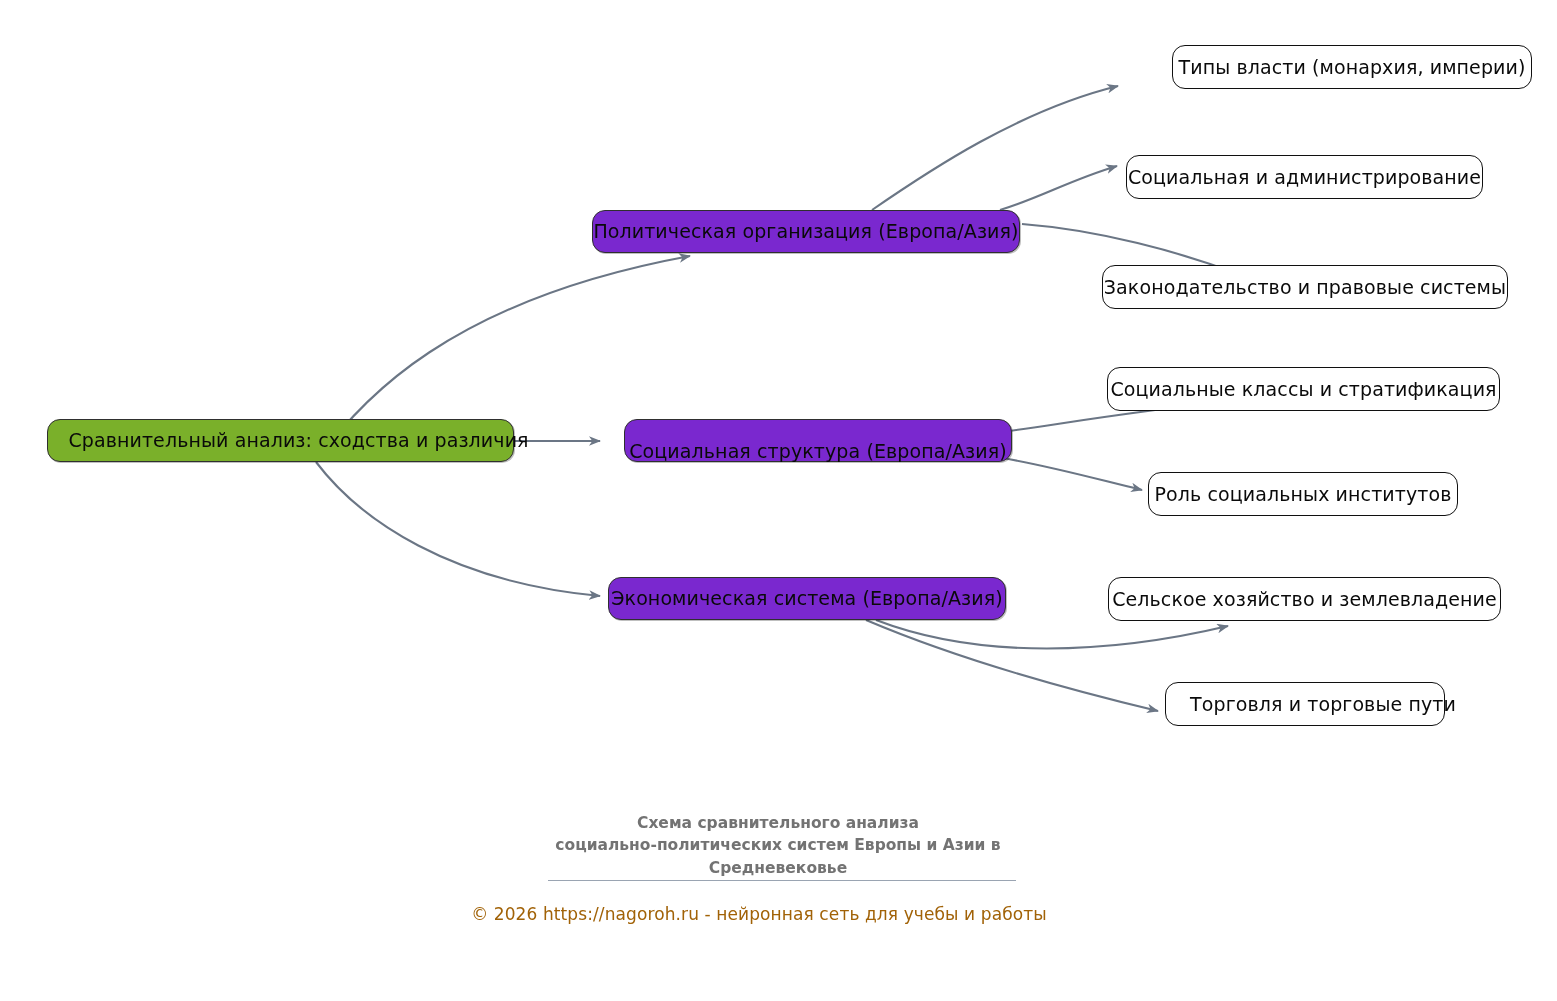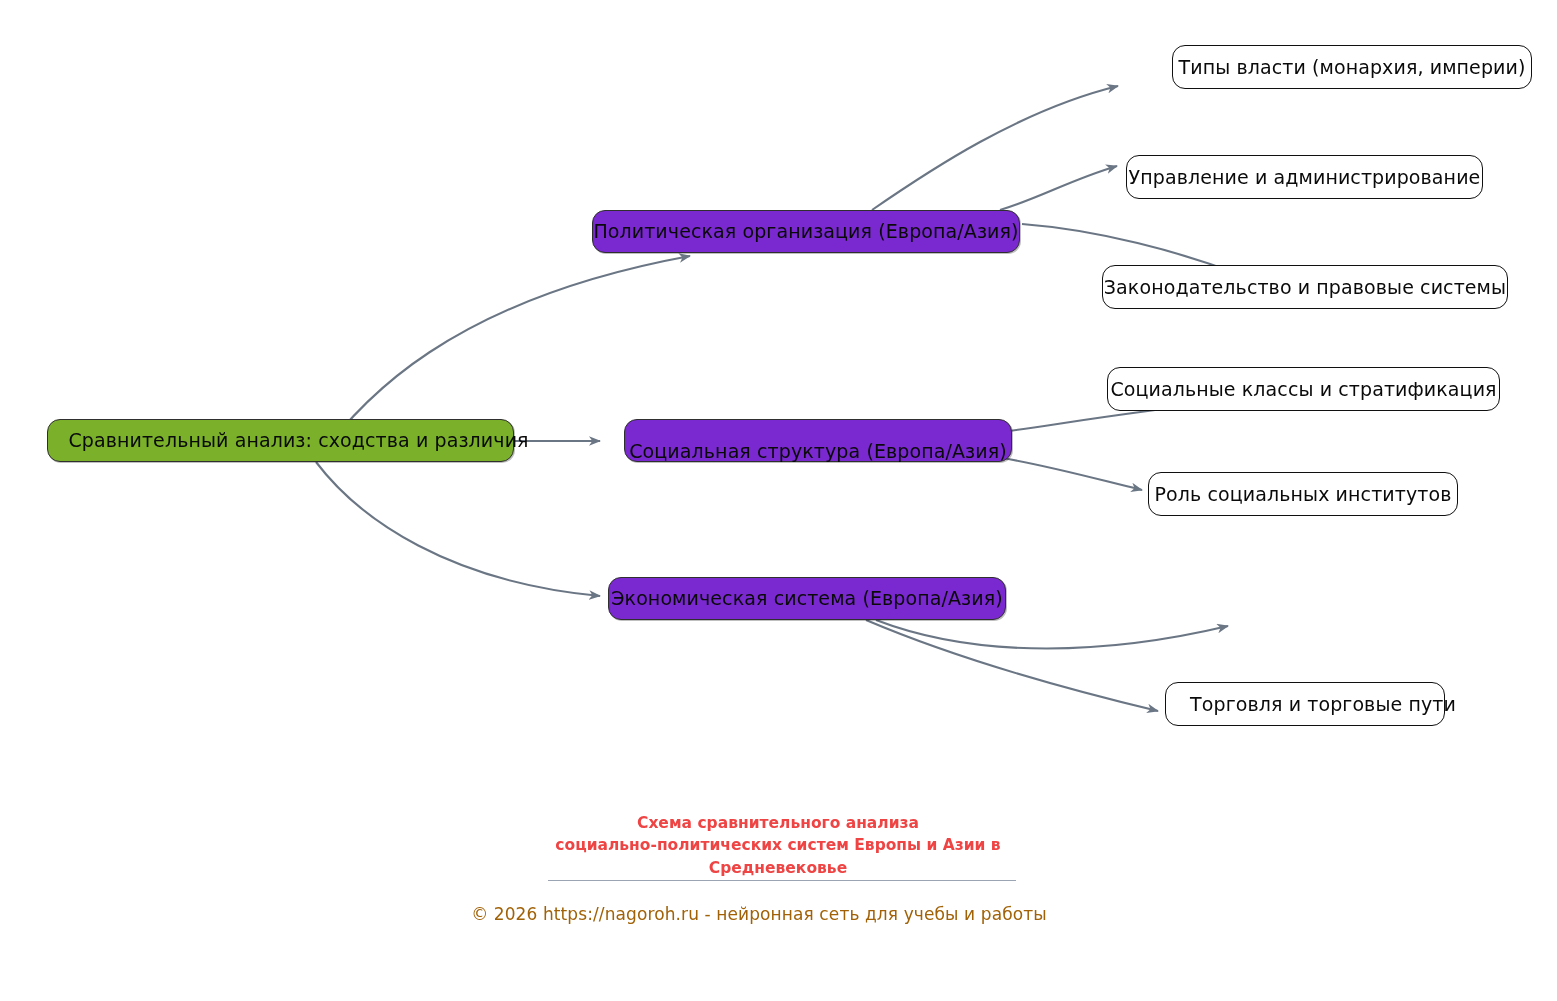--- a/index.html
+++ b/index.html
@@ -58,21 +58,21 @@
   }
   .node.leaf {
     background: #ffffff;
     border: 1.7px solid #101010;
     border-radius: 13px;
   }
   .caption {
     position: absolute;
     z-index: 4;
     text-align: center;
-    color: #ef4444;
+    color: #737373;
   }
   #caption-title {
     left: 428px;
     top: 812px;
     width: 700px;
     font-size: 15.5px;
     font-weight: bold;
     line-height: 1.45;
     font-family: "DejaVu Sans", sans-serif;
   }
@@ -137,21 +137,21 @@
 
   <div class="node branch" style="left:592px; top:210px; width:428px; height:43px;">
     <span class="node-label">Политическая организация (Европа/Азия)</span>
   </div>
 
   <div class="node leaf" style="left:1172px; top:45px; width:360px; height:44px;">
     <span class="node-label">Типы власти (монархия, империи)</span>
   </div>
 
   <div class="node leaf" style="left:1126px; top:155px; width:357px; height:44px;">
-    <span class="node-label">Управление и администрирование</span>
+    <span class="node-label">Социальная и администрирование</span>
   </div>
 
   <div class="node leaf" style="left:1102px; top:265px; width:406px; height:44px;">
     <span class="node-label">Законодательство и правовые системы</span>
   </div>
 
   <div class="node branch" style="left:624px; top:419px; width:388px; height:43px;align-items:flex-end;">
     <span class="node-label">Социальная структура (Европа/Азия)</span>
   </div>
 
@@ -160,20 +160,23 @@
   </div>
 
   <div class="node leaf" style="left:1148px; top:472px; width:310px; height:44px;text-align:center;">
     <span class="node-label">Роль социальных институтов</span>
   </div>
 
   <div class="node branch" style="left:608px; top:577px; width:398px; height:43px;">
     <span class="node-label">Экономическая система (Европа/Азия)</span>
   </div>
 
+  <div class="node leaf" style="left:1108px; top:577px; width:393px; height:44px;">
+    <span class="node-label">Сельское хозяйство и землевладение</span>
+  </div>
 
   <div class="node leaf" style="left:1165px; top:682px; width:280px; height:44px;padding-left:36px;">
     <span class="node-label">Торговля и торговые пути</span>
   </div>
 
   <div class="caption" id="caption-title">
     <div>Схема сравнительного анализа</div>
     <div>социально-политических систем Европы и Азии в</div>
     <div>Средневековье</div>
   </div>

